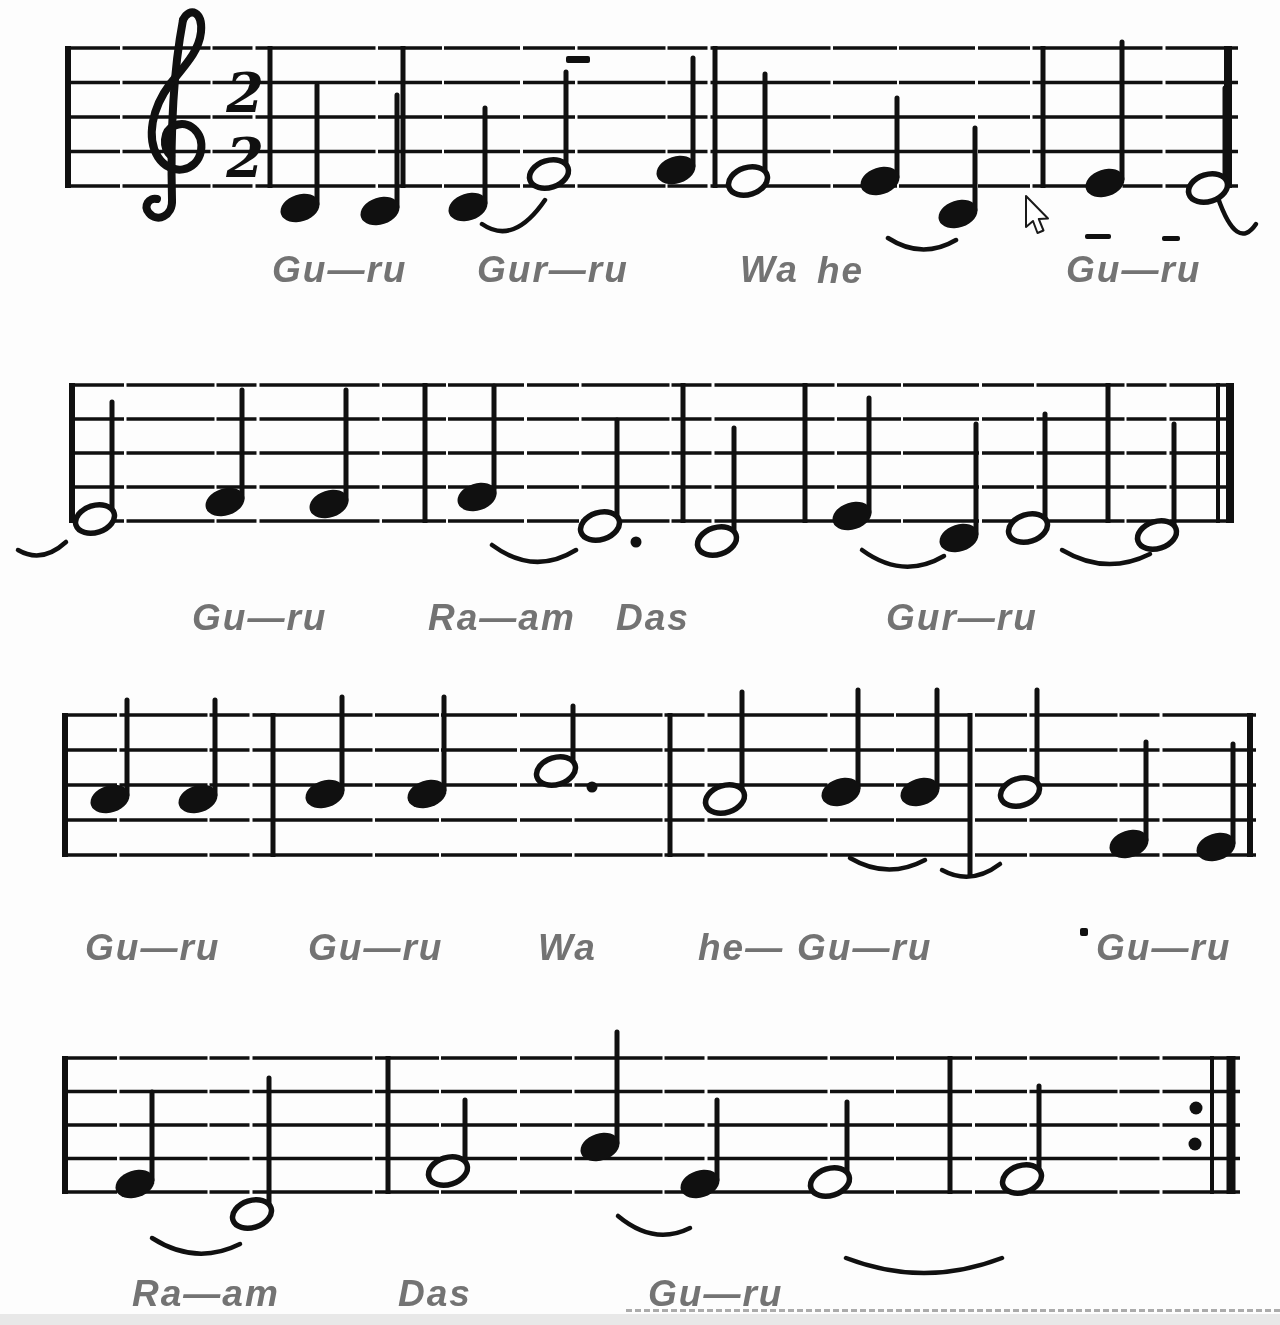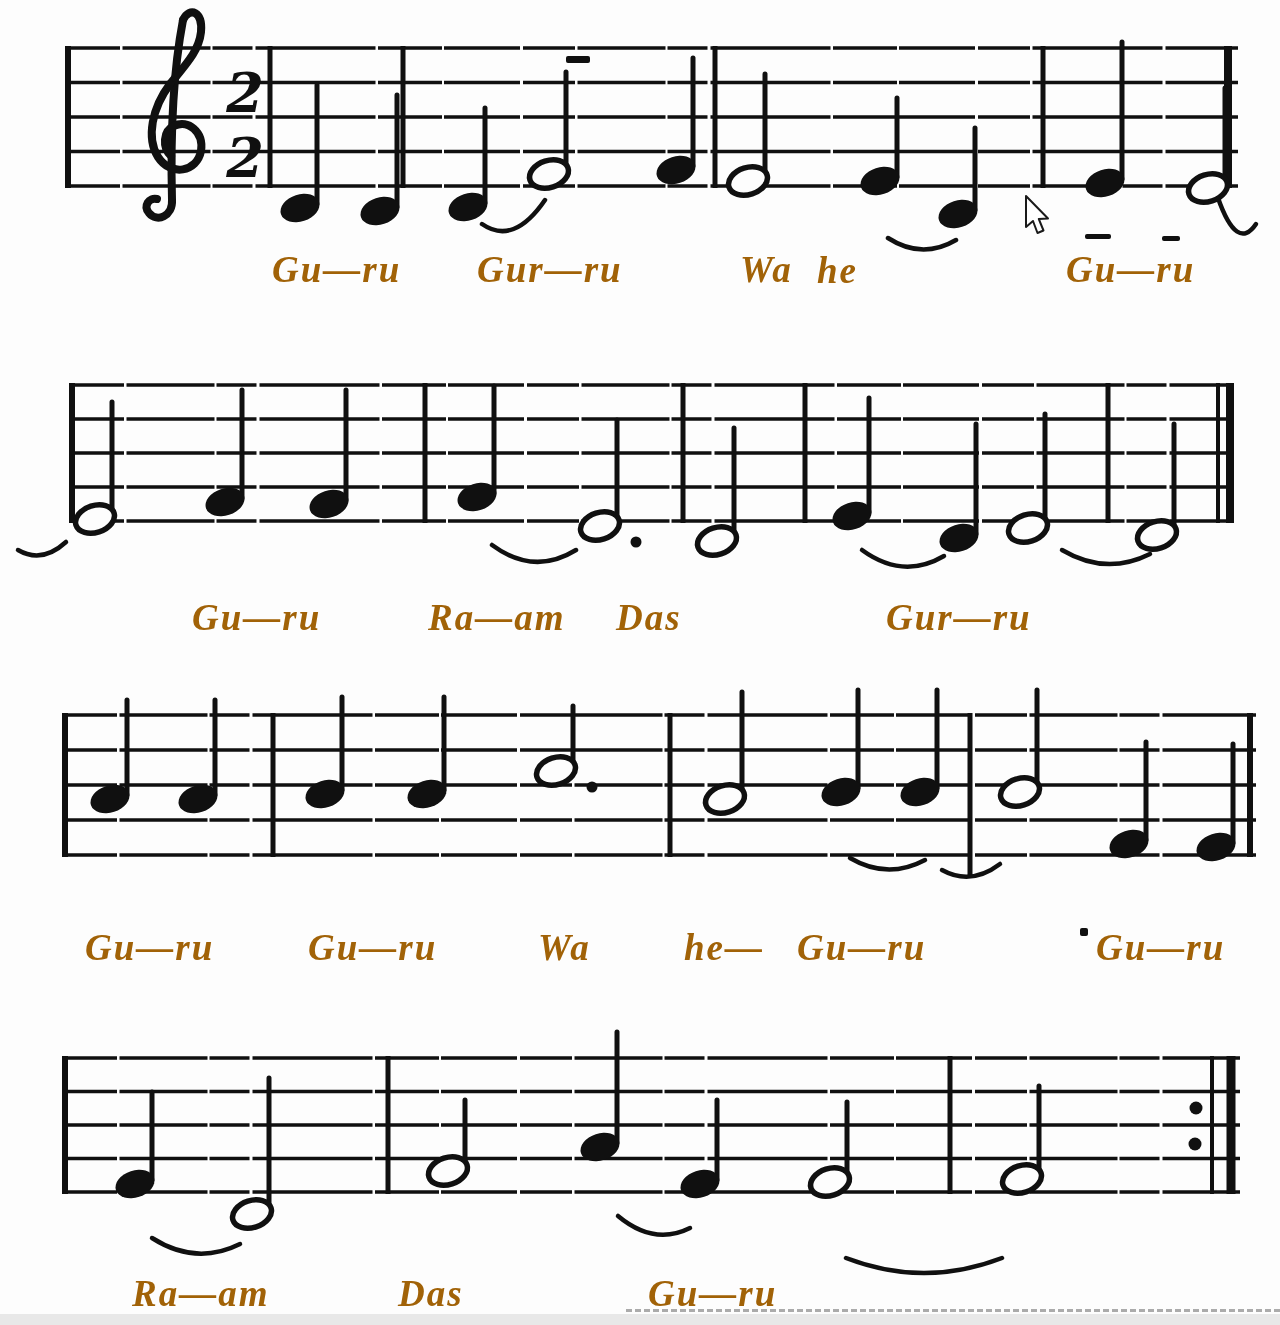--- a/index.html
+++ b/index.html
@@ -12,22 +12,22 @@
   .bl{stroke:var(--ink,#101010);}
   .stem{stroke:var(--ink,#101010);stroke-width:5;stroke-linecap:round;}
   .nh-q{fill:var(--ink,#101010);}
   .nh-h{fill:var(--bg,#fdfdfd);stroke:var(--ink,#101010);stroke-width:5.5;}
   .slur{fill:none;stroke:var(--ink,#101010);stroke-width:4.5;stroke-linecap:round;}
   .clef{fill:none;stroke:var(--ink,#101010);stroke-width:8;stroke-linecap:round;}
   .tsig{font-family:"DejaVu Serif",serif;font-style:italic;font-weight:700;
         font-size:54px;fill:var(--ink,#101010);text-anchor:middle;}
   .fill{fill:var(--ink,#101010);}
   .lyrics-layer{position:absolute;left:0;top:0;width:100%;height:100%;pointer-events:none;}
-  .lyric{position:absolute;font-family:Liberation Serif, serif;font-style:italic;
-         font-weight:700;font-size:37px;line-height:1;color:#a16207;
+  .lyric{position:absolute;font-family:Liberation Sans, sans-serif;font-style:italic;
+         font-weight:700;font-size:37px;line-height:1;color:#737373;
          letter-spacing:2px;white-space:nowrap;}
   .edge-strip{position:absolute;left:0;top:1314px;width:1280px;height:11px;
               background:var(--strip,#e8e8e8);}
   .edge-dash{position:absolute;left:626px;top:1309px;width:654px;height:0;
              border-top:3px dashed var(--dash,#909090);opacity:.75;}
   .cursor-path{fill:#ffffff;stroke:#1a1a1a;stroke-width:2;stroke-linejoin:round;}
 </style>
 </head>
 <body>
 
@@ -197,21 +197,21 @@
       <span class="lyric" style="left: 740px; top: 251px;">Wa</span>
       <span class="lyric" style="left: 817px; top: 252px;">he</span>
       <span class="lyric" style="left: 1066px; top: 251px;">Gu—ru</span>
       <span class="lyric" style="left: 192px; top: 599px;">Gu—ru</span>
       <span class="lyric" style="left: 428px; top: 599px;">Ra—am</span>
       <span class="lyric" style="left: 616px; top: 599px;">Das</span>
       <span class="lyric" style="left: 886px; top: 599px;">Gur—ru</span>
       <span class="lyric" style="left: 85px; top: 929px;">Gu—ru</span>
       <span class="lyric" style="left: 308px; top: 929px;">Gu—ru</span>
       <span class="lyric" style="left: 538px; top: 929px;">Wa</span>
-      <span class="lyric" style="left: 684px; top: 929px;">he—</span>
+      <span class="lyric" style="left: 698px; top: 929px;">he—</span>
       <span class="lyric" style="left: 797px; top: 929px;">Gu—ru</span>
       <span class="lyric" style="left: 1096px; top: 929px;">Gu—ru</span>
       <span class="lyric" style="left: 132px; top: 1275px;">Ra—am</span>
       <span class="lyric" style="left: 398px; top: 1275px;">Das</span>
       <span class="lyric" style="left: 648px; top: 1275px;">Gu—ru</span>
     </div>
   <div class="edge-strip"></div>
   <div class="edge-dash"></div>
 </div>
 

